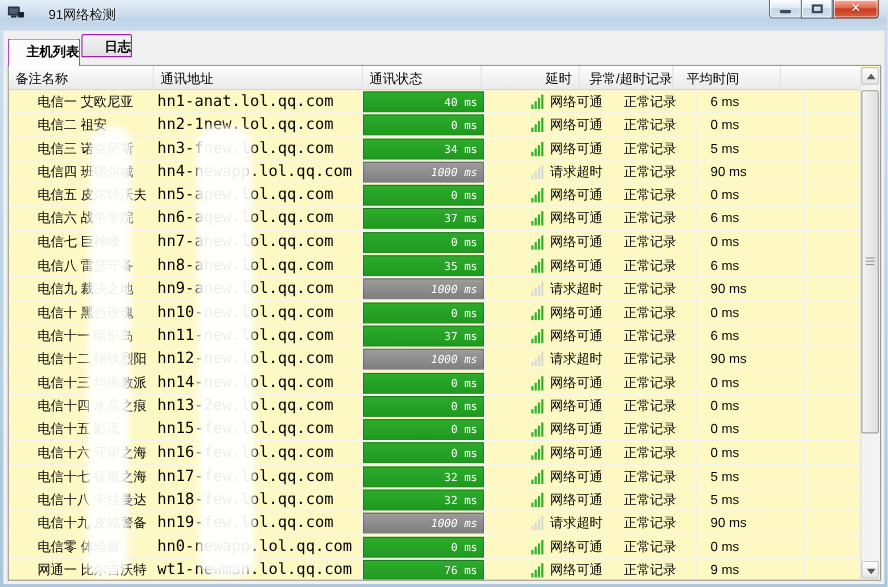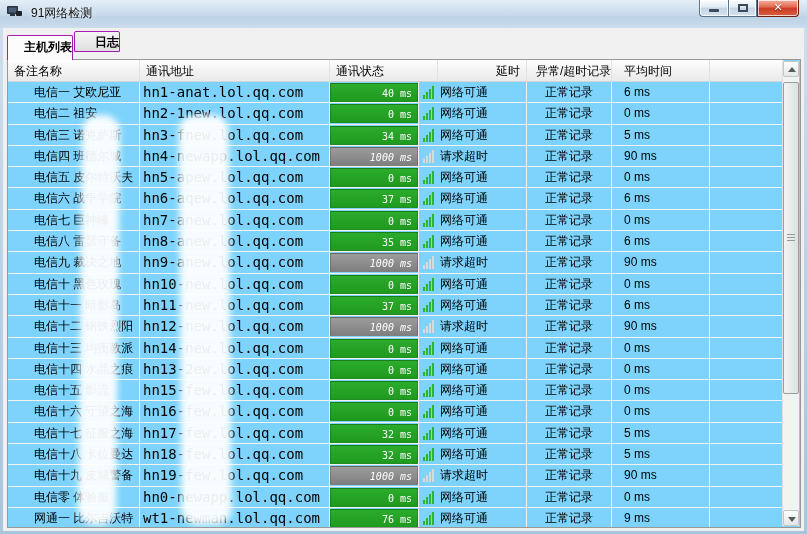--- a/index.html
+++ b/index.html
@@ -6,21 +6,21 @@
   body{
     width:807px;height:534px;position:relative;overflow:hidden;
     font-family:"Liberation Sans","DejaVu Sans",sans-serif;font-size:12px;color:#000;
     background:#e8eef4;
   }
   
   .frame{position:absolute;inset:0;background:linear-gradient(180deg,#cfe0ef,#a9c4dd);}
   .titlebar{position:absolute;top:0;left:0;right:0;height:28px;
     background:linear-gradient(180deg,#e3eef7 0%,#c7d9ea 55%,#bdd2e6 60%,#cbdcec 100%);}
   .app-icon{position:absolute;left:7px;top:5px;width:15px;height:13px;}
-  .title-text{position:absolute;left:31px;top:5px;font-size:12px;color:#111;text-shadow:0 0 4px #fff;}
+  .title-text{position:absolute;left:44px;top:5px;font-size:12px;color:#111;text-shadow:0 0 4px #fff;}
   .caption-buttons{position:absolute;top:0;right:8px;display:flex;}
   .cap-btn{height:17px;border:1px solid #5d7389;border-top:none;border-radius:0 0 4px 4px;
     box-sizing:border-box;position:relative;cursor:default;
     background:linear-gradient(180deg,#fbfdfe 0%,#dfeaf3 45%,#c3d6e6 50%,#d4e2ee 100%);
     box-shadow:inset 0 0 0 1px rgba(255,255,255,.75);}
   .cap-btn.min,.cap-btn.max{width:29px;}
   .cap-btn.min{border-radius:0 0 0 4px;border-right:none;}
   .cap-btn.max{border-radius:0;}
   .cap-btn.close{width:42px;border-radius:0 0 4px 0;
     background:linear-gradient(180deg,#f7b0a0 0%,#e2684e 45%,#c83c22 50%,#d9603f 100%);
@@ -29,46 +29,46 @@
   .glyph-max{position:absolute;left:9px;top:4px;width:10px;height:8px;border:2px solid #3a4a58;box-sizing:border-box;background:transparent;}
   .glyph-close{position:absolute;left:0;right:0;top:1px;text-align:center;font-size:11px;font-weight:bold;color:#fff;text-shadow:0 1px 1px #7c2012;}
   
   .client{position:absolute;left:3px;right:3px;top:28px;bottom:3px;background:#f0f0f0;}
   
   .tab{position:absolute;height:21px;line-height:21px;text-align:right;
     border:1px solid #a21caf;box-sizing:border-box;border-radius:2px 2px 0 0;cursor:default;font-weight:bold;}
   .tab.active{left:4px;top:7px;width:66px;height:25px;line-height:23px;background:#fcfcfc;border-bottom:none;z-index:3;}
   .tab.inactive{left:71px;top:3px;width:46px;background:linear-gradient(180deg,#f4f4f4,#dfdfdf);z-index:1;}
   
-  .panel{position:absolute;left:4px;right:3px;top:31px;bottom:3px;background:#7dd3fc;
+  .panel{position:absolute;left:4px;right:3px;top:31px;bottom:3px;background:#fef9c3;
     border:1px solid #989898;box-sizing:border-box;overflow:hidden;z-index:2;}
   .lv-header{position:absolute;left:0;top:0;right:17px;height:22px;display:flex;
     background:linear-gradient(180deg,#ffffff,#f5f5f5 40%,#eaeaea);border-bottom:1px solid #d4d4d4;box-sizing:border-box;}
   .hcell{height:22px;line-height:22px;box-sizing:border-box;border-right:1px solid #e2e2e2;
     padding-left:6px;white-space:nowrap;overflow:hidden;cursor:default;}
   .lv-body{position:absolute;left:0;top:22px;right:17px;bottom:0;overflow:hidden;}
   .row{display:flex;height:21.3px;border-bottom:1px solid #f2f2f2;box-sizing:border-box;}
   .cell{box-sizing:border-box;height:21px;line-height:21px;white-space:nowrap;overflow:hidden;border-right:1px solid #f1f1f1;}
   .c-name{width:132px;}  .hc-name{width:132px;}
   .c-addr{width:190px;}  .hc-addr{width:190px;}
-  .c-delay{width:89px;}  .hc-delay{width:89px;text-align:right;padding-left:0;padding-right:6px;}
+  .c-delay{width:111px;}  .hc-delay{width:89px;text-align:right;padding-left:0;padding-right:6px;}
   .c-status{width:108px;}.hc-status{width:108px;}
   .c-record{width:85px;text-align:center;} .hc-record{width:85px;padding-left:9px;}
   .c-avg{width:98px;padding-left:12px;}    .hc-avg{width:98px;padding-left:12px;}
   .c-extra{flex:1;border-right:none;}      .hc-extra{flex:1;border-right:none;}
   .row .c-name{padding-left:26px;}
   .row .c-addr{padding-left:3px;font-family:"DejaVu Sans Mono","Liberation Mono",monospace;font-size:14px;}
   
   .bar{margin:1px 0 1px 0;height:19px;line-height:19px;text-align:right;padding-right:5px;
     color:#fff;font-family:"DejaVu Sans Mono","Liberation Mono",monospace;font-size:10px;box-sizing:border-box;
     border:1px solid rgba(0,0,0,.18);}
   .bar.ok{background:linear-gradient(180deg,var(--ok-light),var(--ok));}
   .bar.timeout{background:linear-gradient(180deg,#9c9c9c,#7f7f7f);font-style:italic;}
   
-  .c-status{display:flex;align-items:center;}
+  .c-status{display:flex;align-items:center;justify-content:flex-end;}
   .sig{display:inline-flex;align-items:flex-end;margin:0 5px 0 4px;height:13px;}
   .sig i{display:block;width:2px;margin-right:1px;background:var(--sig-ok);}
   .sig i:nth-child(1){height:4px;} .sig i:nth-child(2){height:7px;}
   .sig i:nth-child(3){height:10px;}.sig i:nth-child(4){height:13px;}
   .sig.timeout i{background:#d9d9d9;}
   
   .sbar{position:absolute;top:1px;bottom:1px;right:1px;width:16px;background:#f3f3f1;border-left:1px solid #e0e0e0;}
   .s-btn{position:absolute;left:0;width:16px;height:16px;background:linear-gradient(180deg,#fefefe,#e6e6e6);
     border:1px solid #c6c6c6;box-sizing:border-box;border-radius:2px;}
   .s-up{top:0;} .s-down{bottom:0;}

